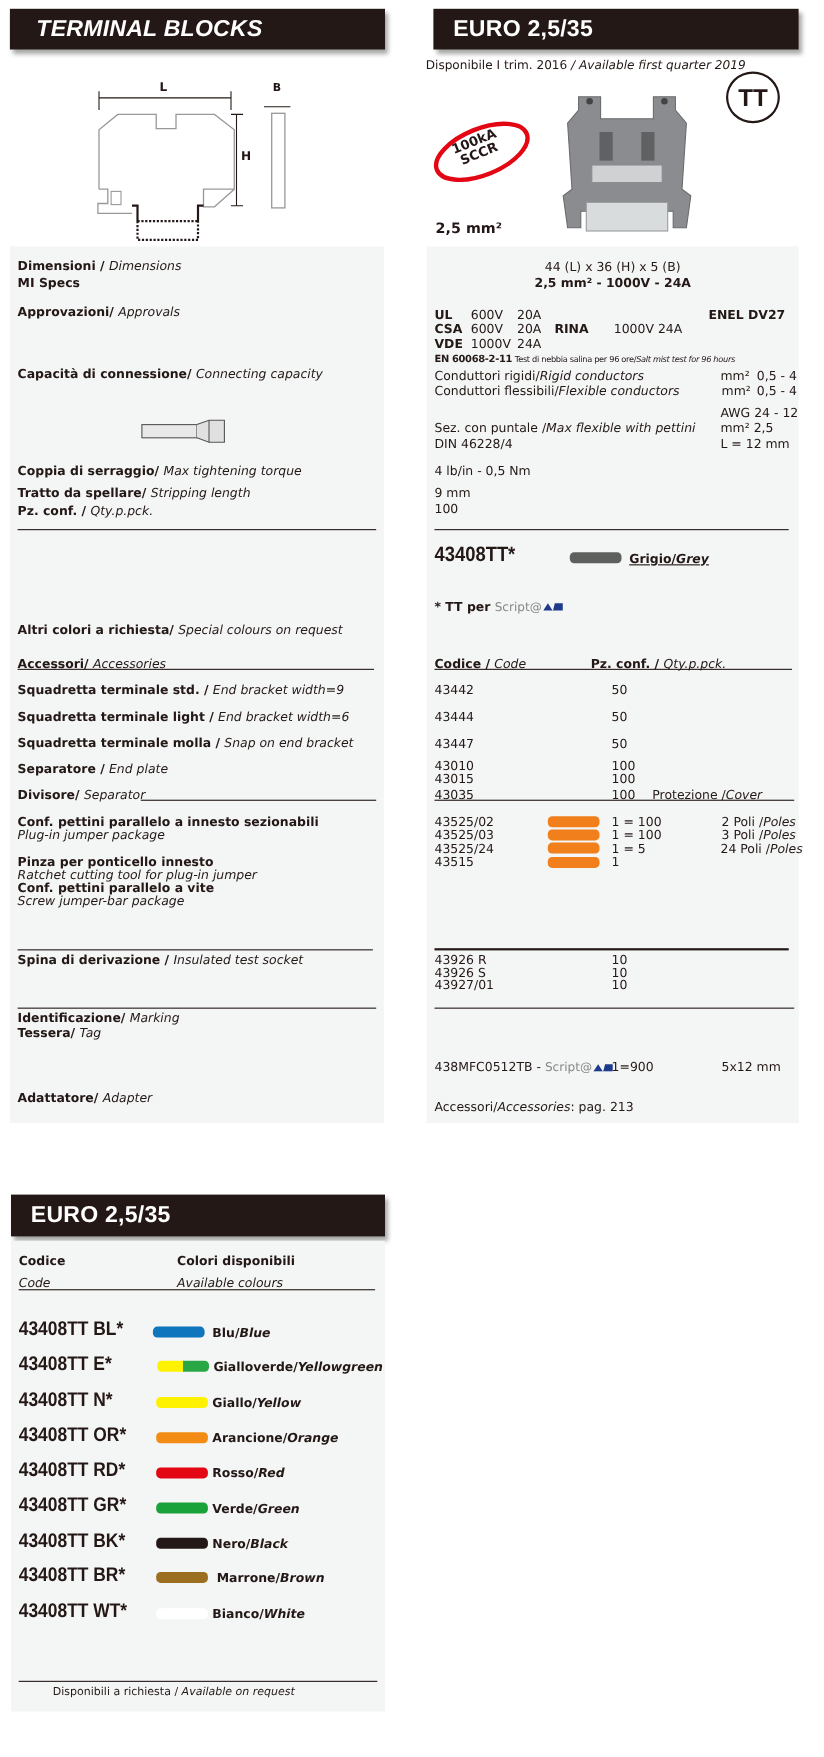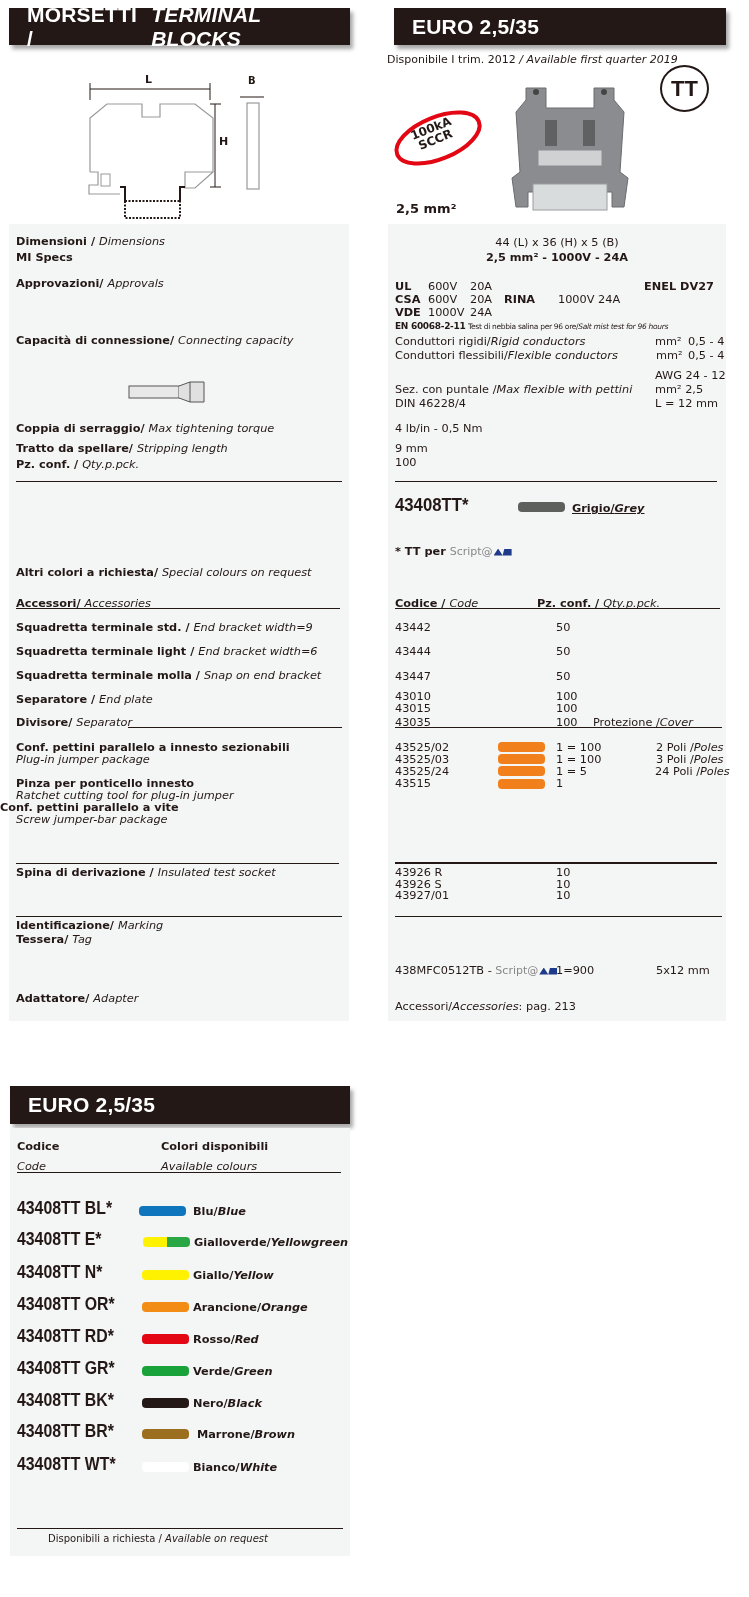--- a/index.html
+++ b/index.html
@@ -17,28 +17,28 @@
   .code { position: absolute; font-family: "Liberation Sans", sans-serif; font-weight: bold; font-size: 18px; white-space: nowrap; transform: scaleX(0.88); transform-origin: left center; }
   .cname { position: absolute; font-size: 11.3px; font-weight: bold; white-space: nowrap; }
   .cname .it { font-weight: bold; }
   .script { font-family: "DejaVu Sans", sans-serif; color: #888; font-weight: normal; font-size: 11px; }
   .mlogo { display: inline-block; width: 18px; height: 7px; background: #1e3a8a; vertical-align: middle; margin-left: 1px; clip-path: polygon(0 100%, 25% 0, 50% 100%, 60% 0, 100% 0, 100% 100%); }
 </style>
 </head>
 <body>
 
 <div class="hdr" style="left:9px;top:8px;width:341px;height:37px;">
-  <span>MORSETTI /</span>&nbsp;<i>TERMINAL BLOCKS</i>
+  &nbsp;<i>TERMINAL BLOCKS</i>
 </div>
 <div class="hdr" style="left:394px;top:8px;width:332px;height:37px;">
   <span>EURO 2,5/35</span>
 </div>
 
 <div class="t" style="left:387px;top:53px;font-size:11px;">
-  <span>Disponibile I trim. 2012 </span><span class="it">/ Available first quarter 2019</span>
+  <span>Disponibile I trim. 2016 </span><span class="it">/ Available first quarter 2019</span>
 </div>
 
 <div class="abs" style="left:660px;top:65px;width:49px;height:47px;border:2px solid #231815;border-radius:50%;display:flex;align-items:center;justify-content:center;font-family:'Liberation Sans',sans-serif;font-weight:bold;font-size:22px;">
   <span>TT</span>
 </div>
 
 <div class="abs" style="left:390px;top:108px;width:98px;height:56px;">
   <svg width="98" height="60" viewBox="0 0 98 60">
     <ellipse cx="48" cy="30" rx="44" ry="21" transform="rotate(-22 48 30)" fill="none" stroke="#e30613" stroke-width="4" stroke-dasharray="220 40"></ellipse>
   </svg>
@@ -111,21 +111,21 @@
 <div class="t" style="left:16px;top:645px;"><span class="b">Squadretta terminale light / </span><span class="it">End bracket width=6</span></div>
 <div class="t" style="left:16px;top:669px;"><span class="b">Squadretta terminale molla / </span><span class="it">Snap on end bracket</span></div>
 <div class="t" style="left:16px;top:693px;"><span class="b">Separatore / </span><span class="it">End plate</span></div>
 <div class="t" style="left:16px;top:716px;"><span class="b">Divisore/ </span><span class="it">Separator</span></div>
 <div class="hl" style="left:128px;top:727px;width:214px;"></div>
 
 <div class="t b" style="left:16px;top:741px;">Conf. pettini parallelo a innesto sezionabili</div>
 <div class="t it" style="left:16px;top:753px;">Plug-in jumper package</div>
 <div class="t b" style="left:16px;top:777px;">Pinza per ponticello innesto</div>
 <div class="t it" style="left:16px;top:789px;">Ratchet cutting tool for plug-in jumper</div>
-<div class="t b" style="left:0;top:801px;">Conf. pettini parallelo a vite</div>
+<div class="t b" style="left:16px;top:801px;">Conf. pettini parallelo a vite</div>
 <div class="t it" style="left:16px;top:813px;">Screw jumper-bar package</div>
 <div class="hl" style="left:16px;top:863px;width:323px;"></div>
 <div class="t" style="left:16px;top:866px;"><span class="b">Spina di derivazione / </span><span class="it">Insulated test socket</span></div>
 <div class="hl" style="left:16px;top:916px;width:326px;"></div>
 <div class="t" style="left:16px;top:919px;"><span class="b">Identificazione/ </span><span class="it">Marking</span></div>
 <div class="t" style="left:16px;top:933px;"><span class="b">Tessera/ </span><span class="it">Tag</span></div>
 <div class="t" style="left:16px;top:992px;"><span class="b">Adattatore/ </span><span class="it">Adapter</span></div>
 
 <div class="t" style="left:388px;top:236px;width:338px;text-align:center;">44 (L) x  36 (H) x 5 (B)</div>
 <div class="t b" style="left:388px;top:251px;width:338px;text-align:center;">2,5 mm² - 1000V - 24A</div>

